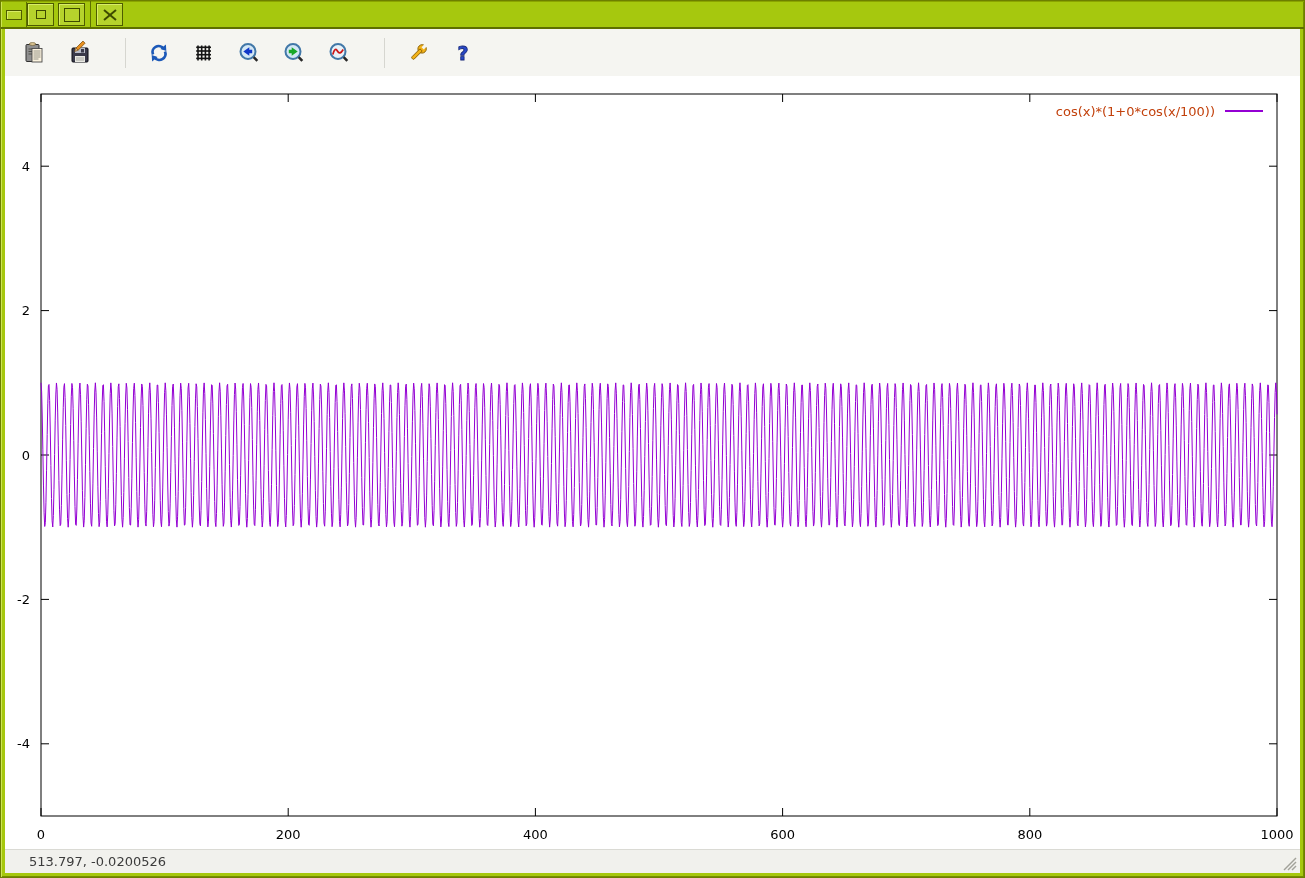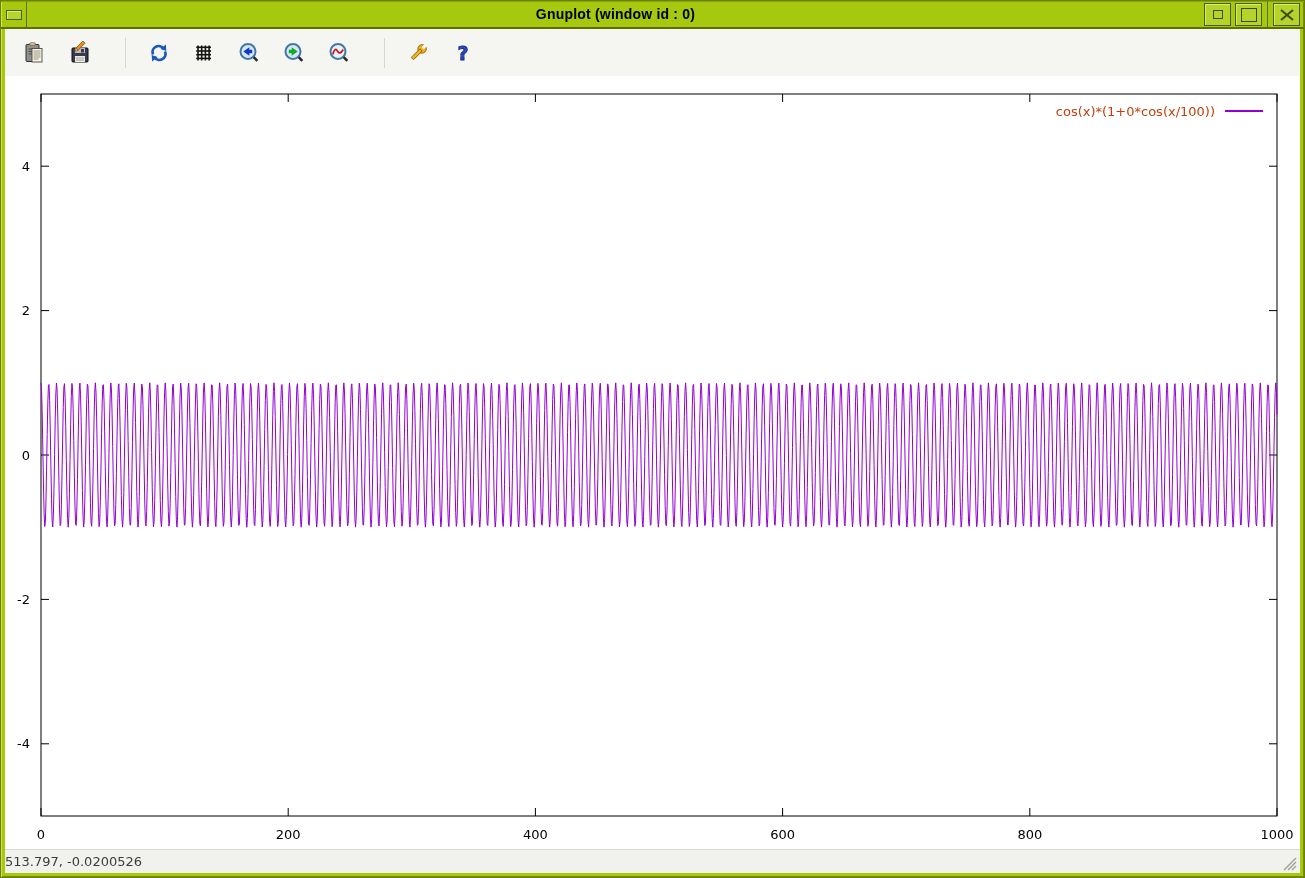--- a/index.html
+++ b/index.html
@@ -24,34 +24,33 @@
   .toolbar{height:47px;background:#f5f5f1;display:flex;align-items:center;padding-left:18px;box-sizing:border-box;}
   .tool-btn{width:24px;height:24px;margin-right:21px;background:transparent;border:none;padding:0;cursor:pointer;}
   .tool-btn svg{display:block;}
   .tool-sep{width:1px;height:30px;background:#d6d6d0;margin:0 21px 0 12px;}
   .plot-area{position:relative;height:773px;background:#ffffff;}
   svg text{font-family:"DejaVu Sans",sans-serif;}
   .legend{position:absolute;top:27px;right:37px;display:flex;align-items:center;gap:10px;
     font-family:"DejaVu Sans",sans-serif;font-size:13px;color:#c2410c;height:16px;}
   .legend-line{display:inline-block;width:38px;height:2px;background:#9400d3;}
   .statusbar{height:24px;background:#f1f1ed;border-top:1px solid #dadad4;display:flex;align-items:center;
-    padding-left:0;box-sizing:border-box;position:relative;
+    padding-left:24px;box-sizing:border-box;position:relative;
     font-family:"DejaVu Sans",sans-serif;font-size:13px;color:#3c3c3c;}
   .grip{position:absolute;right:2px;bottom:2px;cursor:nwse-resize;}
 </style>
 </head>
 <body>
 
 <div class="window">
 
   <div class="titlebar">
     <div class="menu-section">
       <div class="menu-glyph"></div>
     </div>
-    <div class="title-text">Gnuplot (window id : 0)</div>
     <div class="winbtns">
       <div class="win-btn">
         <div class="min-glyph"></div>
       </div>
       <div class="win-btn">
         <div class="max-glyph"></div>
       </div>
       <div class="btn-sep"></div>
       <div class="win-btn">
         <svg width="14" height="12" viewBox="0 0 14 12">

